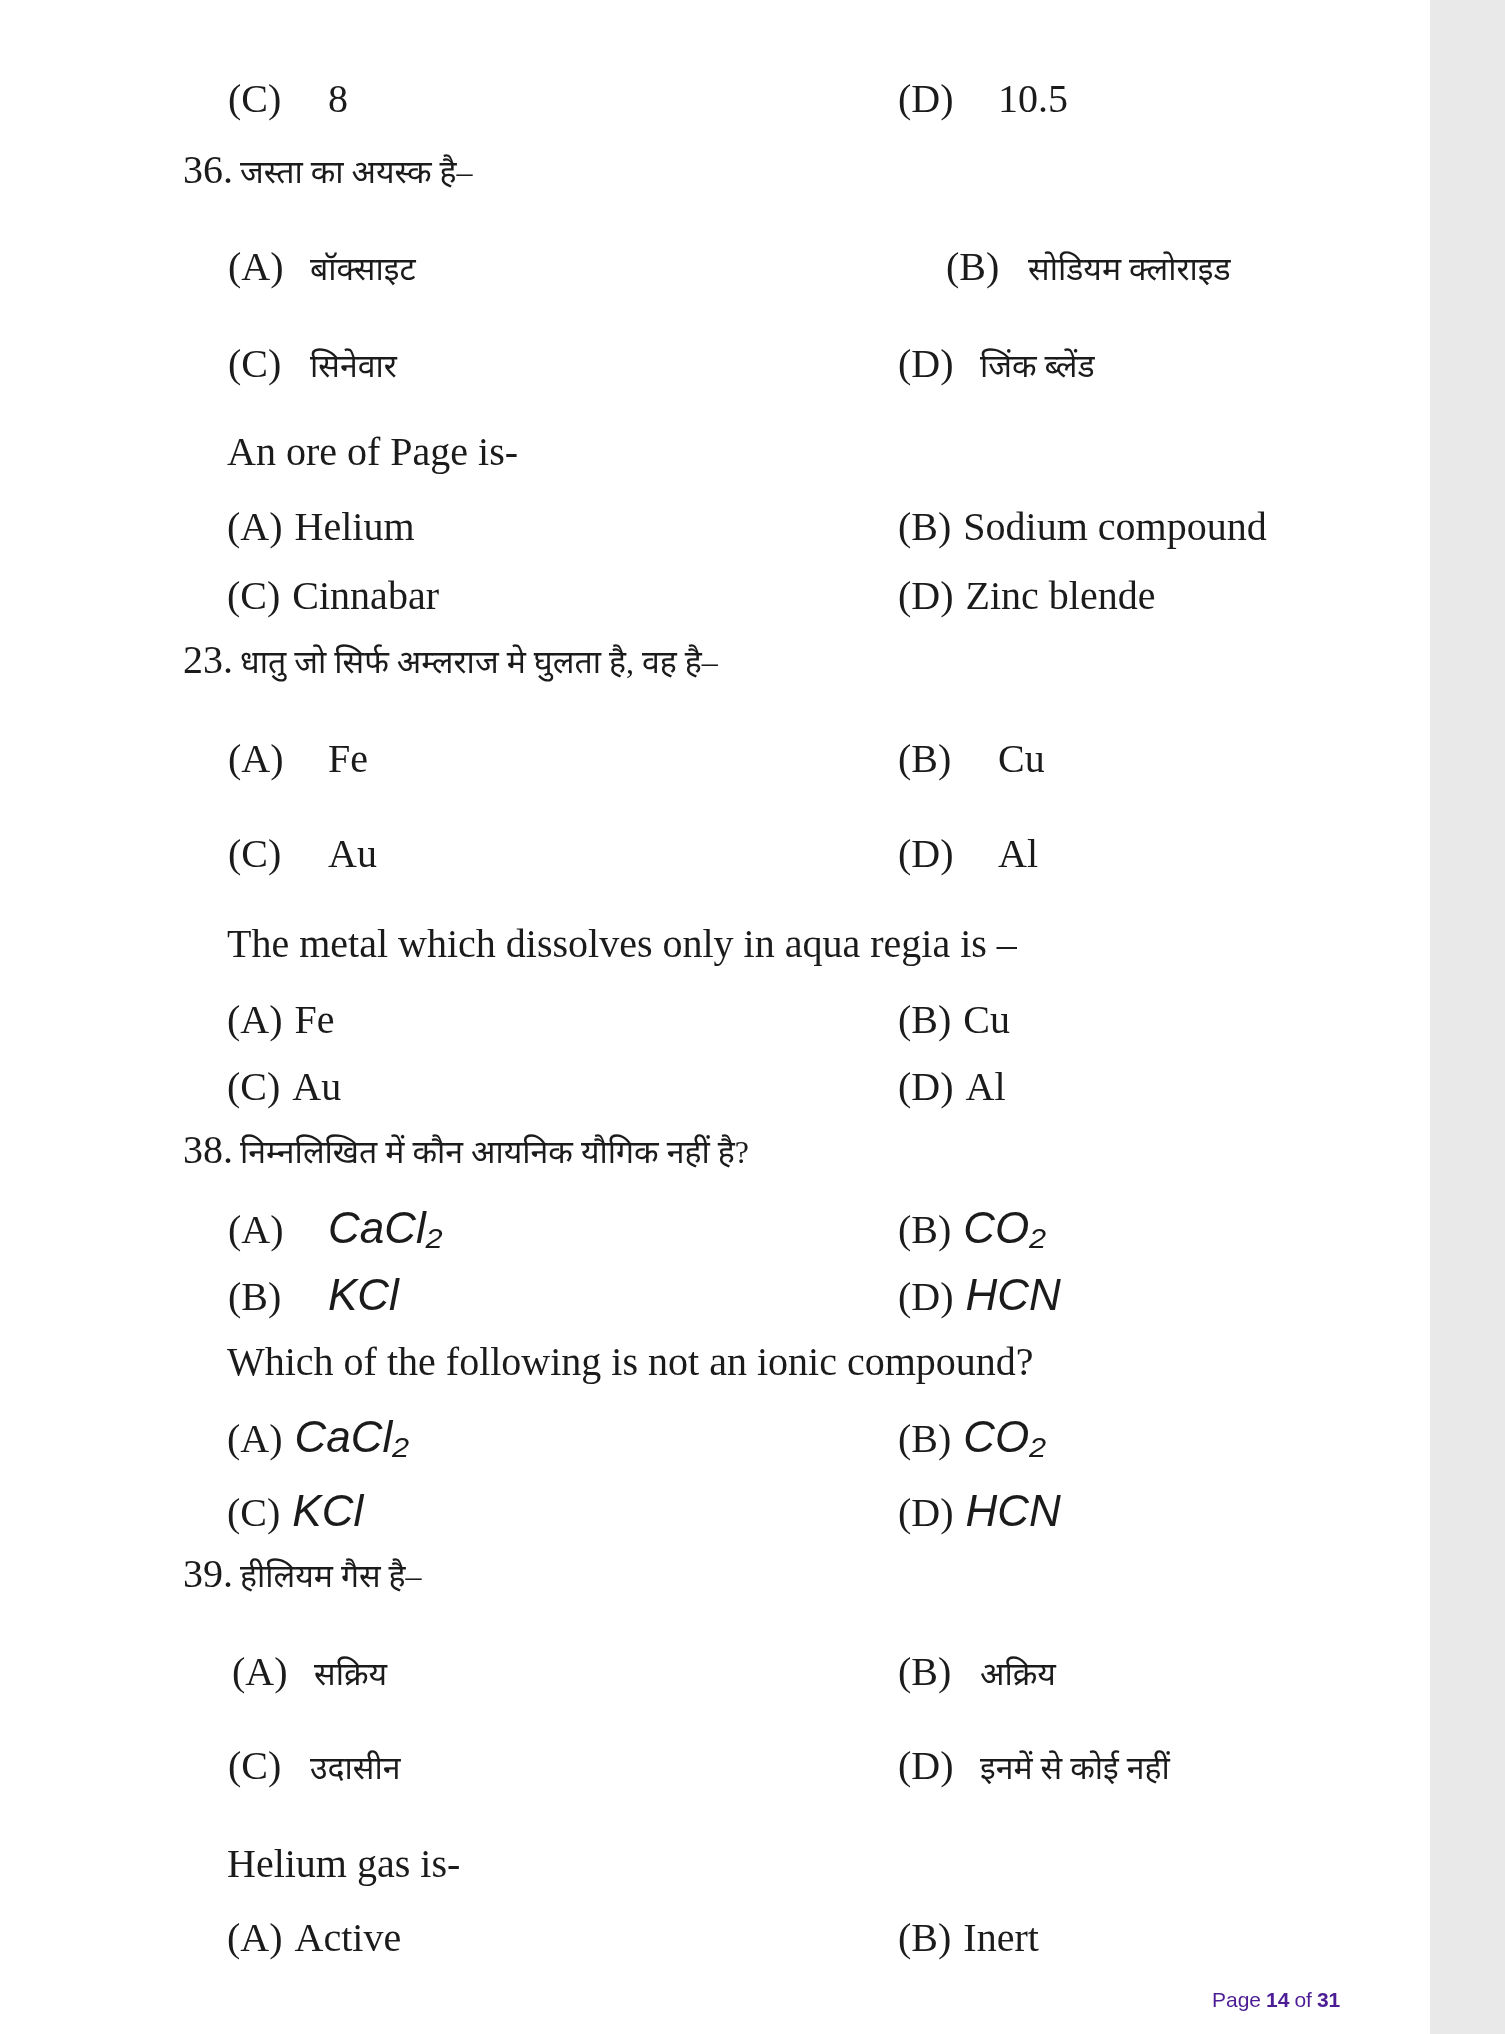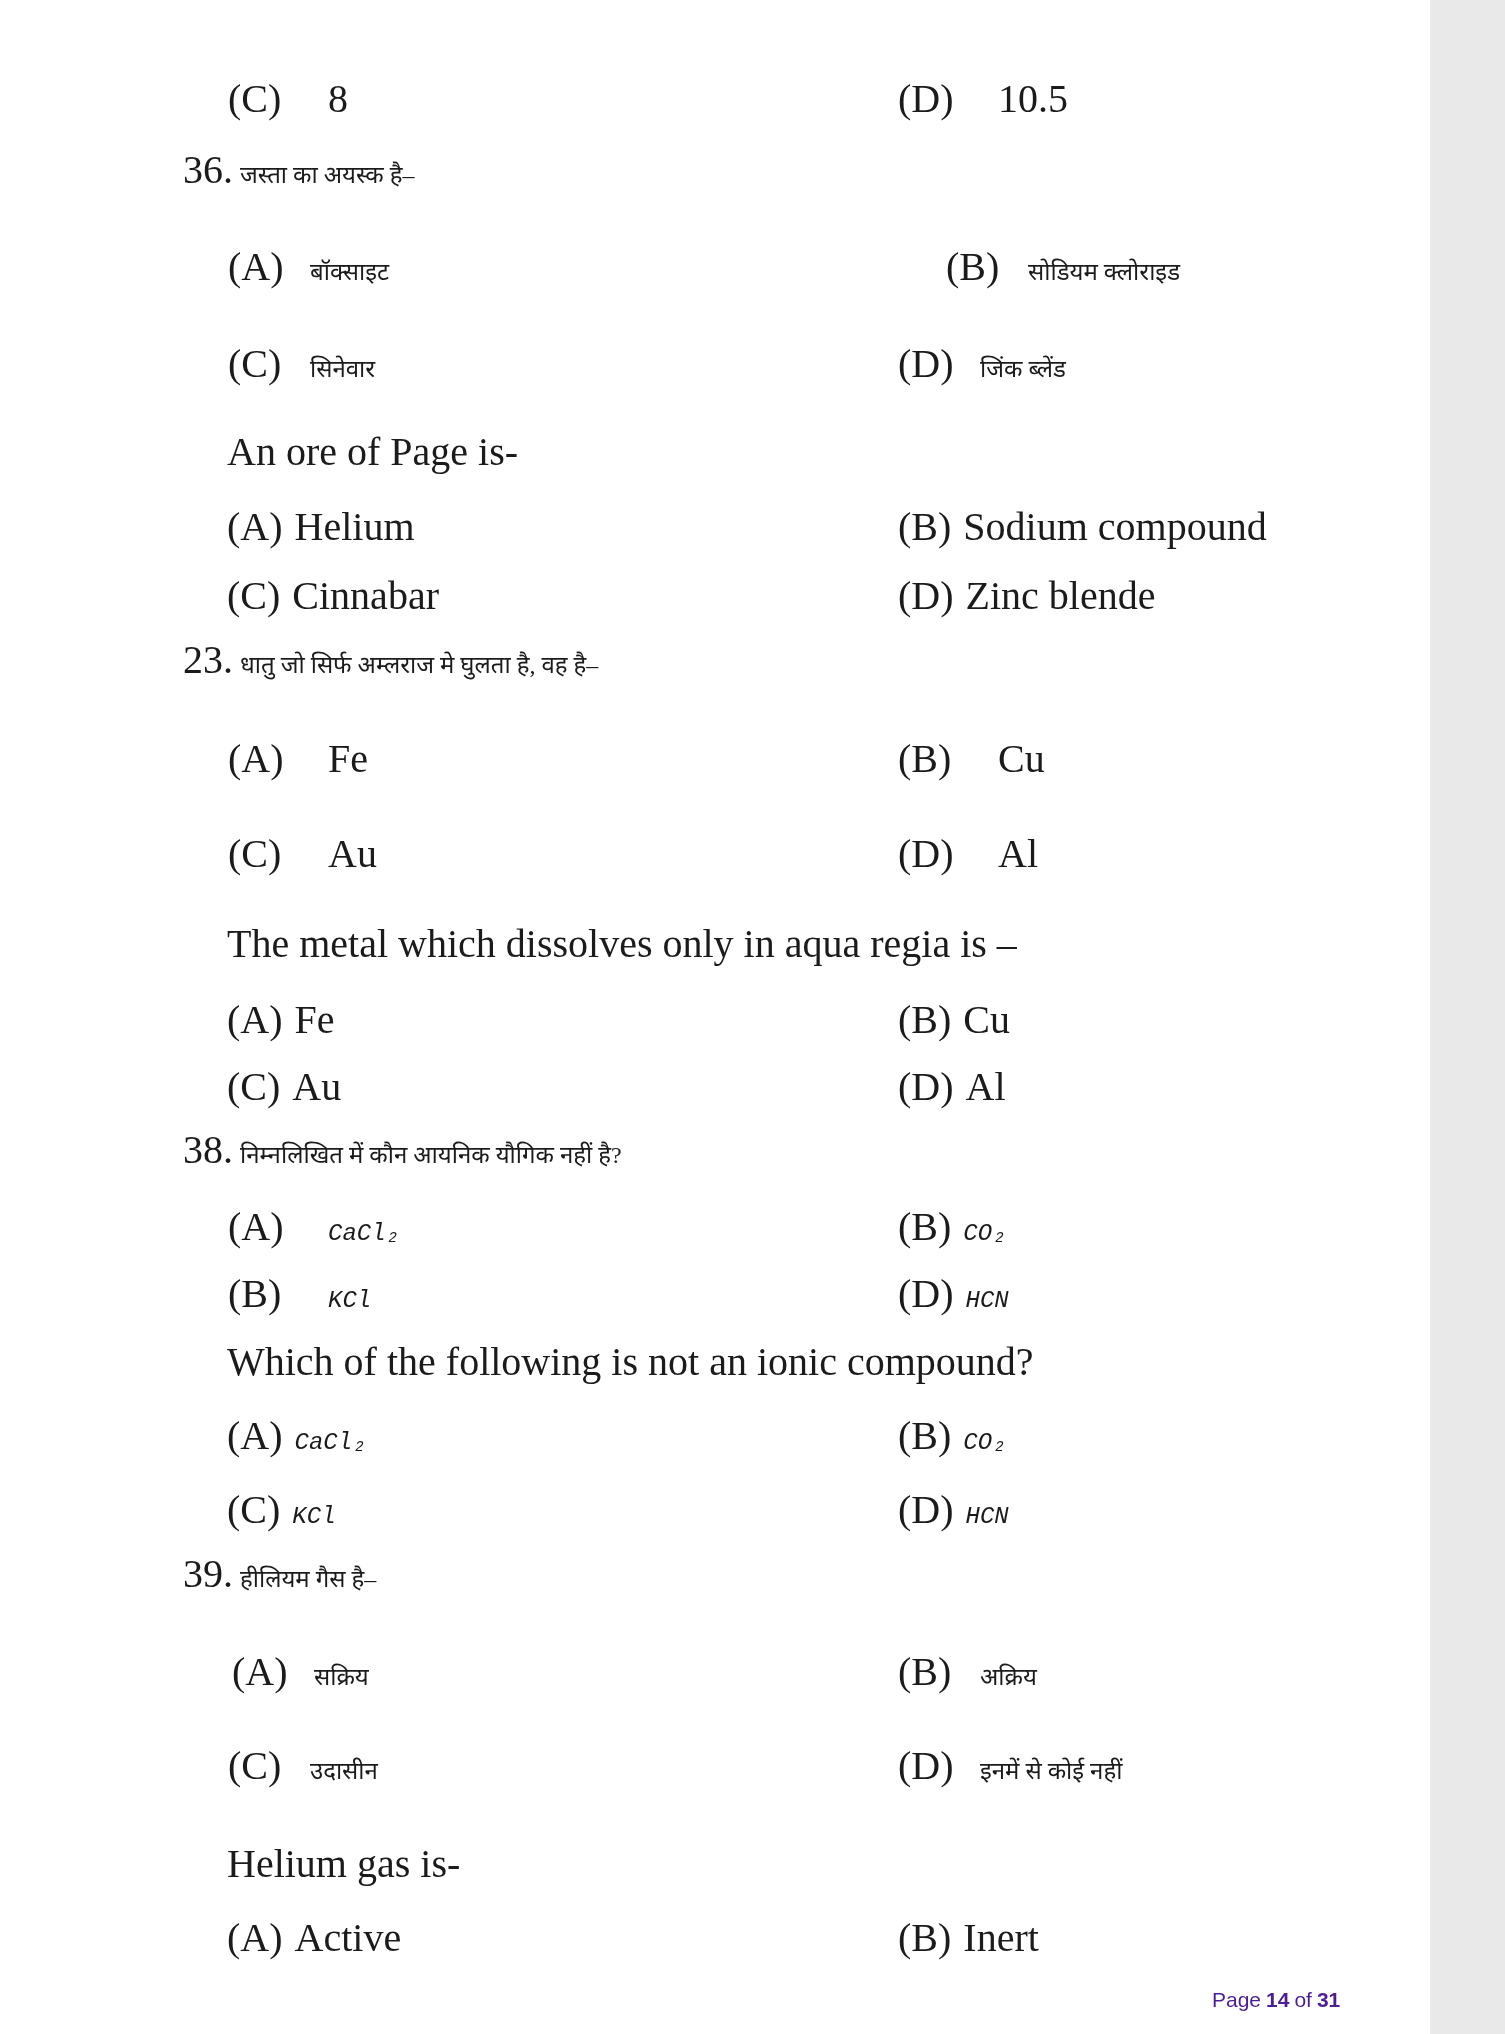--- a/index.html
+++ b/index.html
@@ -8,27 +8,27 @@
     width: 1430px;
     height: 2034px;
     background: #ffffff;
     overflow: hidden;
     font-family: "Liberation Serif", "DejaVu Serif", serif;
     color: #1b1b1b;
   }
   .row { position: absolute; left: 0; width: 100%; height: 0; }
   .cell { position: absolute; white-space: nowrap; }
   .en { font-size: 40px; }
-  .hi { font-size: 24px; font-family: "Liberation Serif", "DejaVu Serif", serif; }
+  .hi { font-size: 32px; font-family: "Liberation Serif", "DejaVu Serif", serif; }
   .letter { display: inline-block; font-size: 40px; }
   .lwA { min-width: 82px; }
   .lwB { min-width: 100px; }
   .tight { margin-right: 12px; min-width: 0; }
   .qnum { display: inline-block; min-width: 57px; font-size: 40px; }
-  .fm { font-style: italic; font-family: Liberation Mono, monospace; font-size: 24px; }
+  .fm { font-style: italic; font-family: Liberation Sans, sans-serif; font-size: 44px; }
   .qline .hi { vertical-align: baseline; }
   .footer {
     position: absolute;
     left: 1212px;
     top: 1988px;
     font-family: "Liberation Sans", "DejaVu Sans", sans-serif;
     font-size: 21px;
     color: #4c1d95;
     white-space: nowrap;
   }

